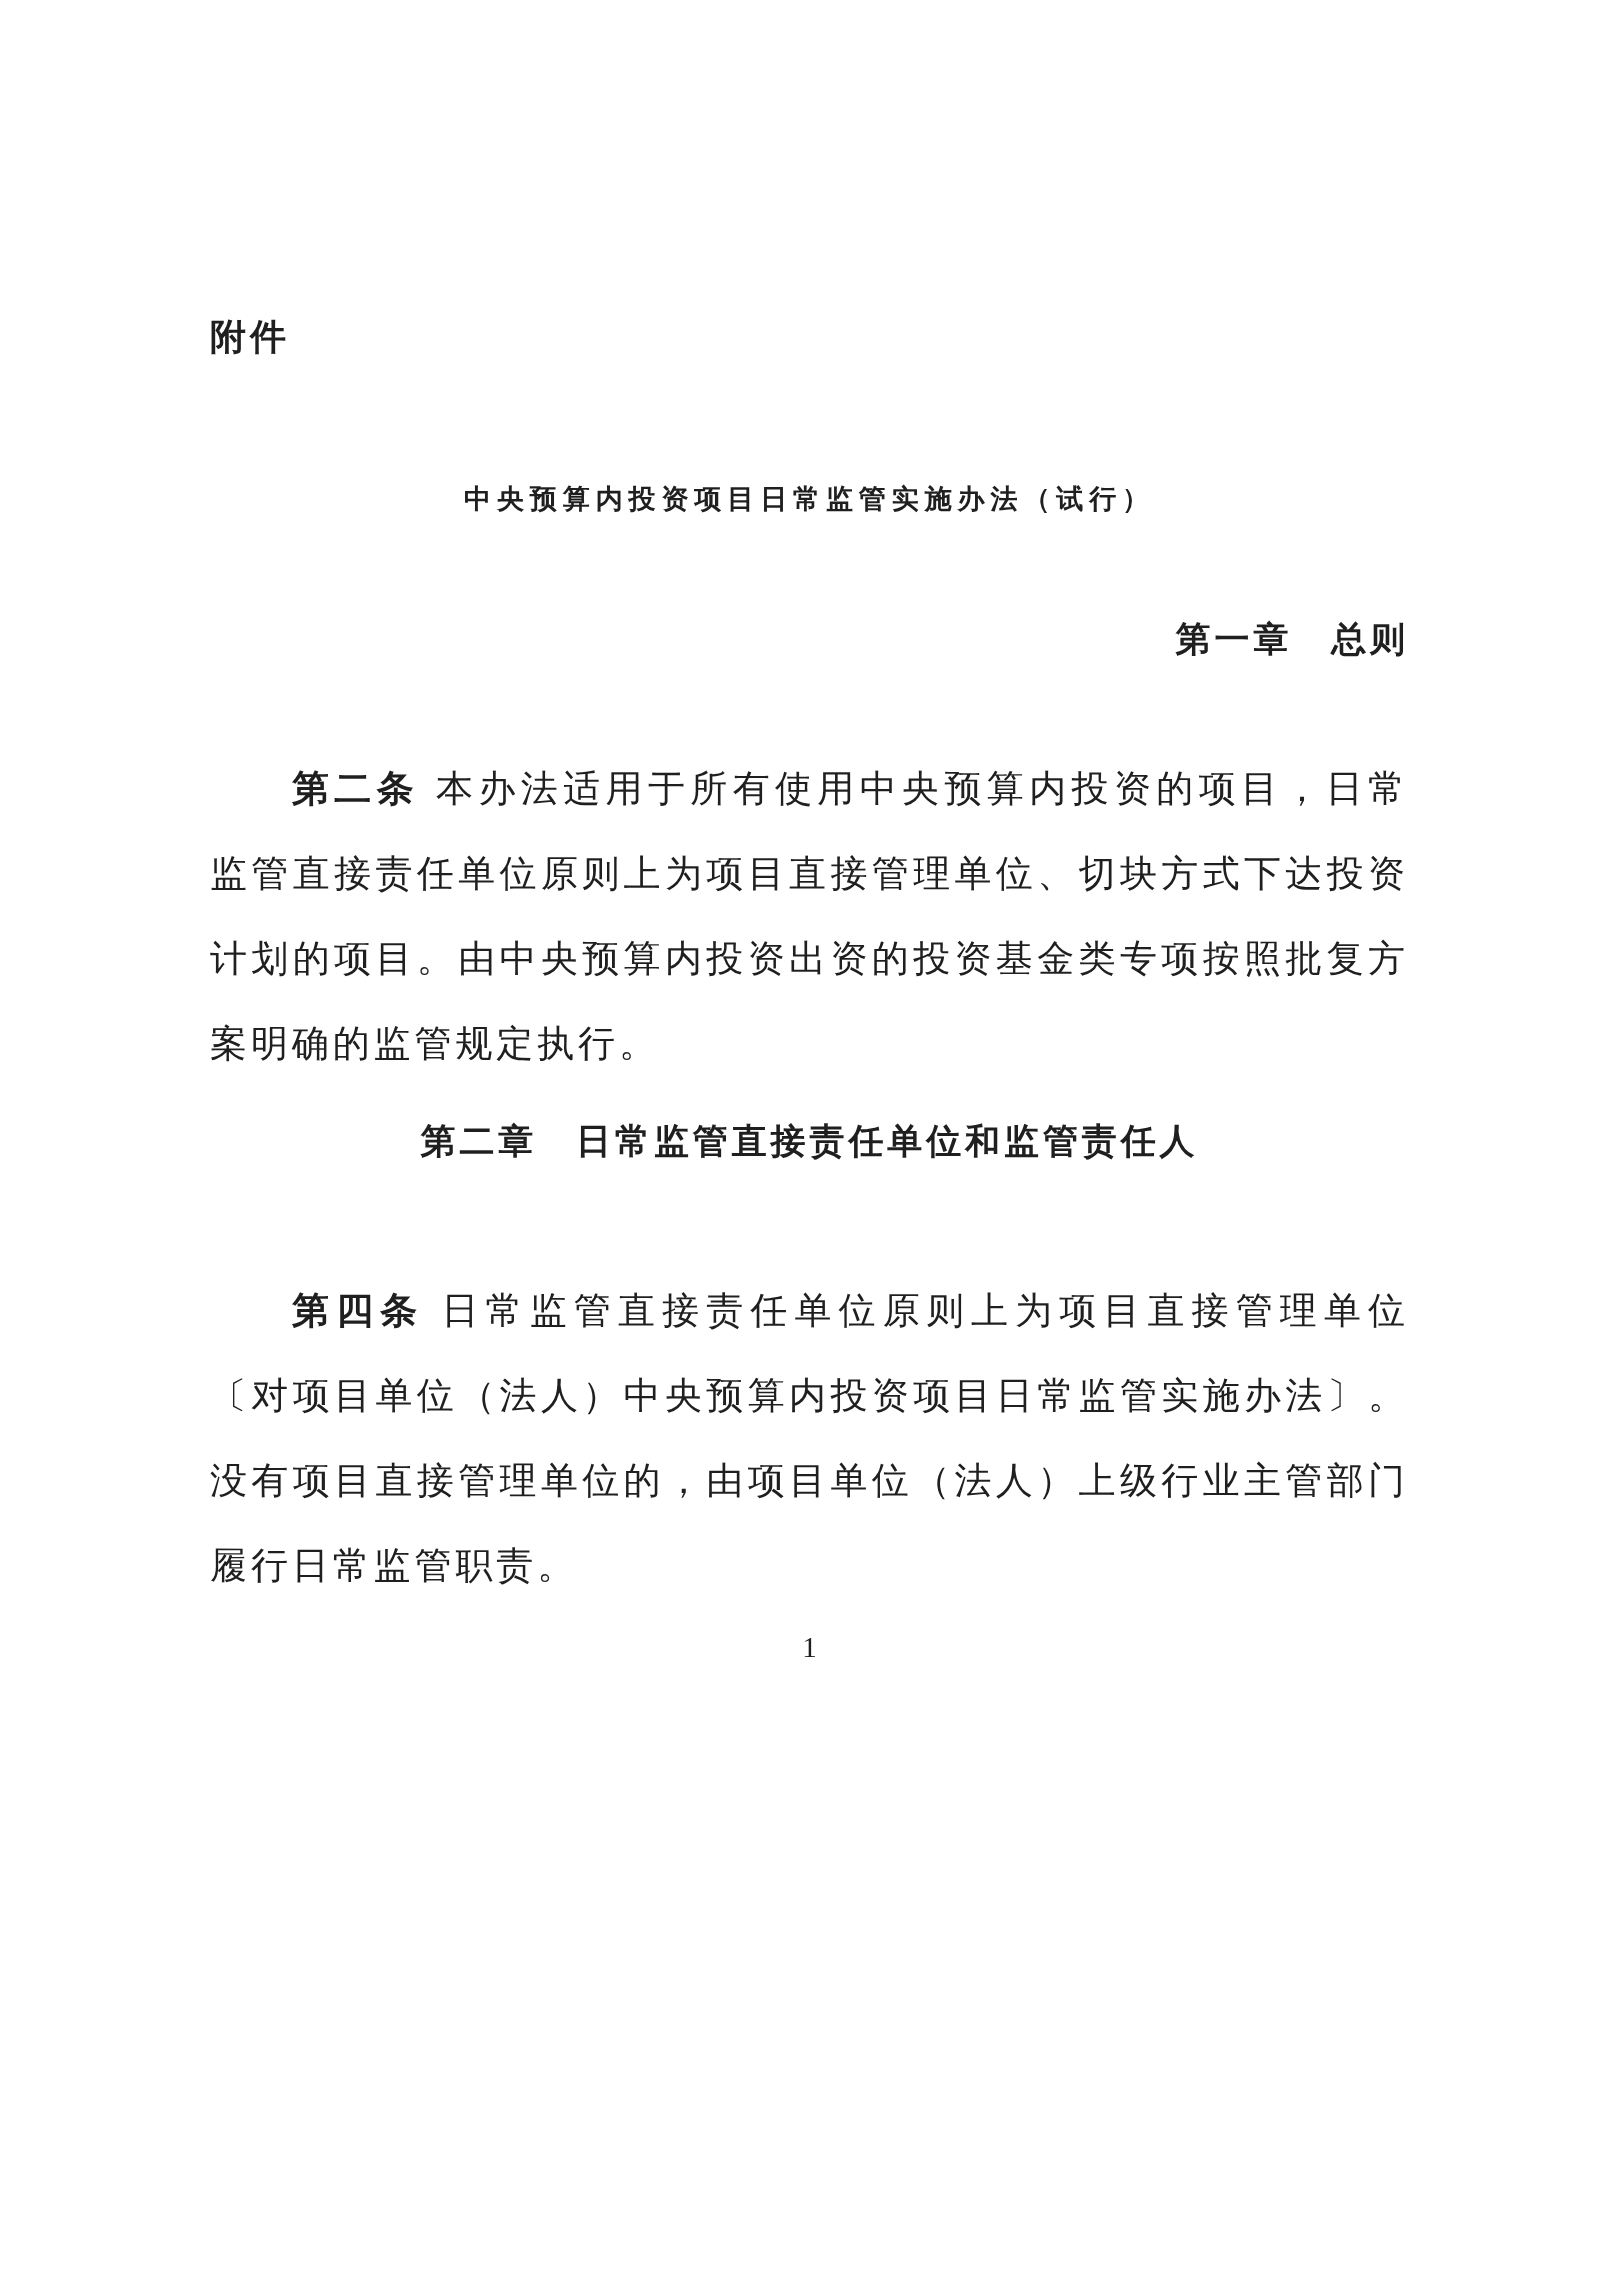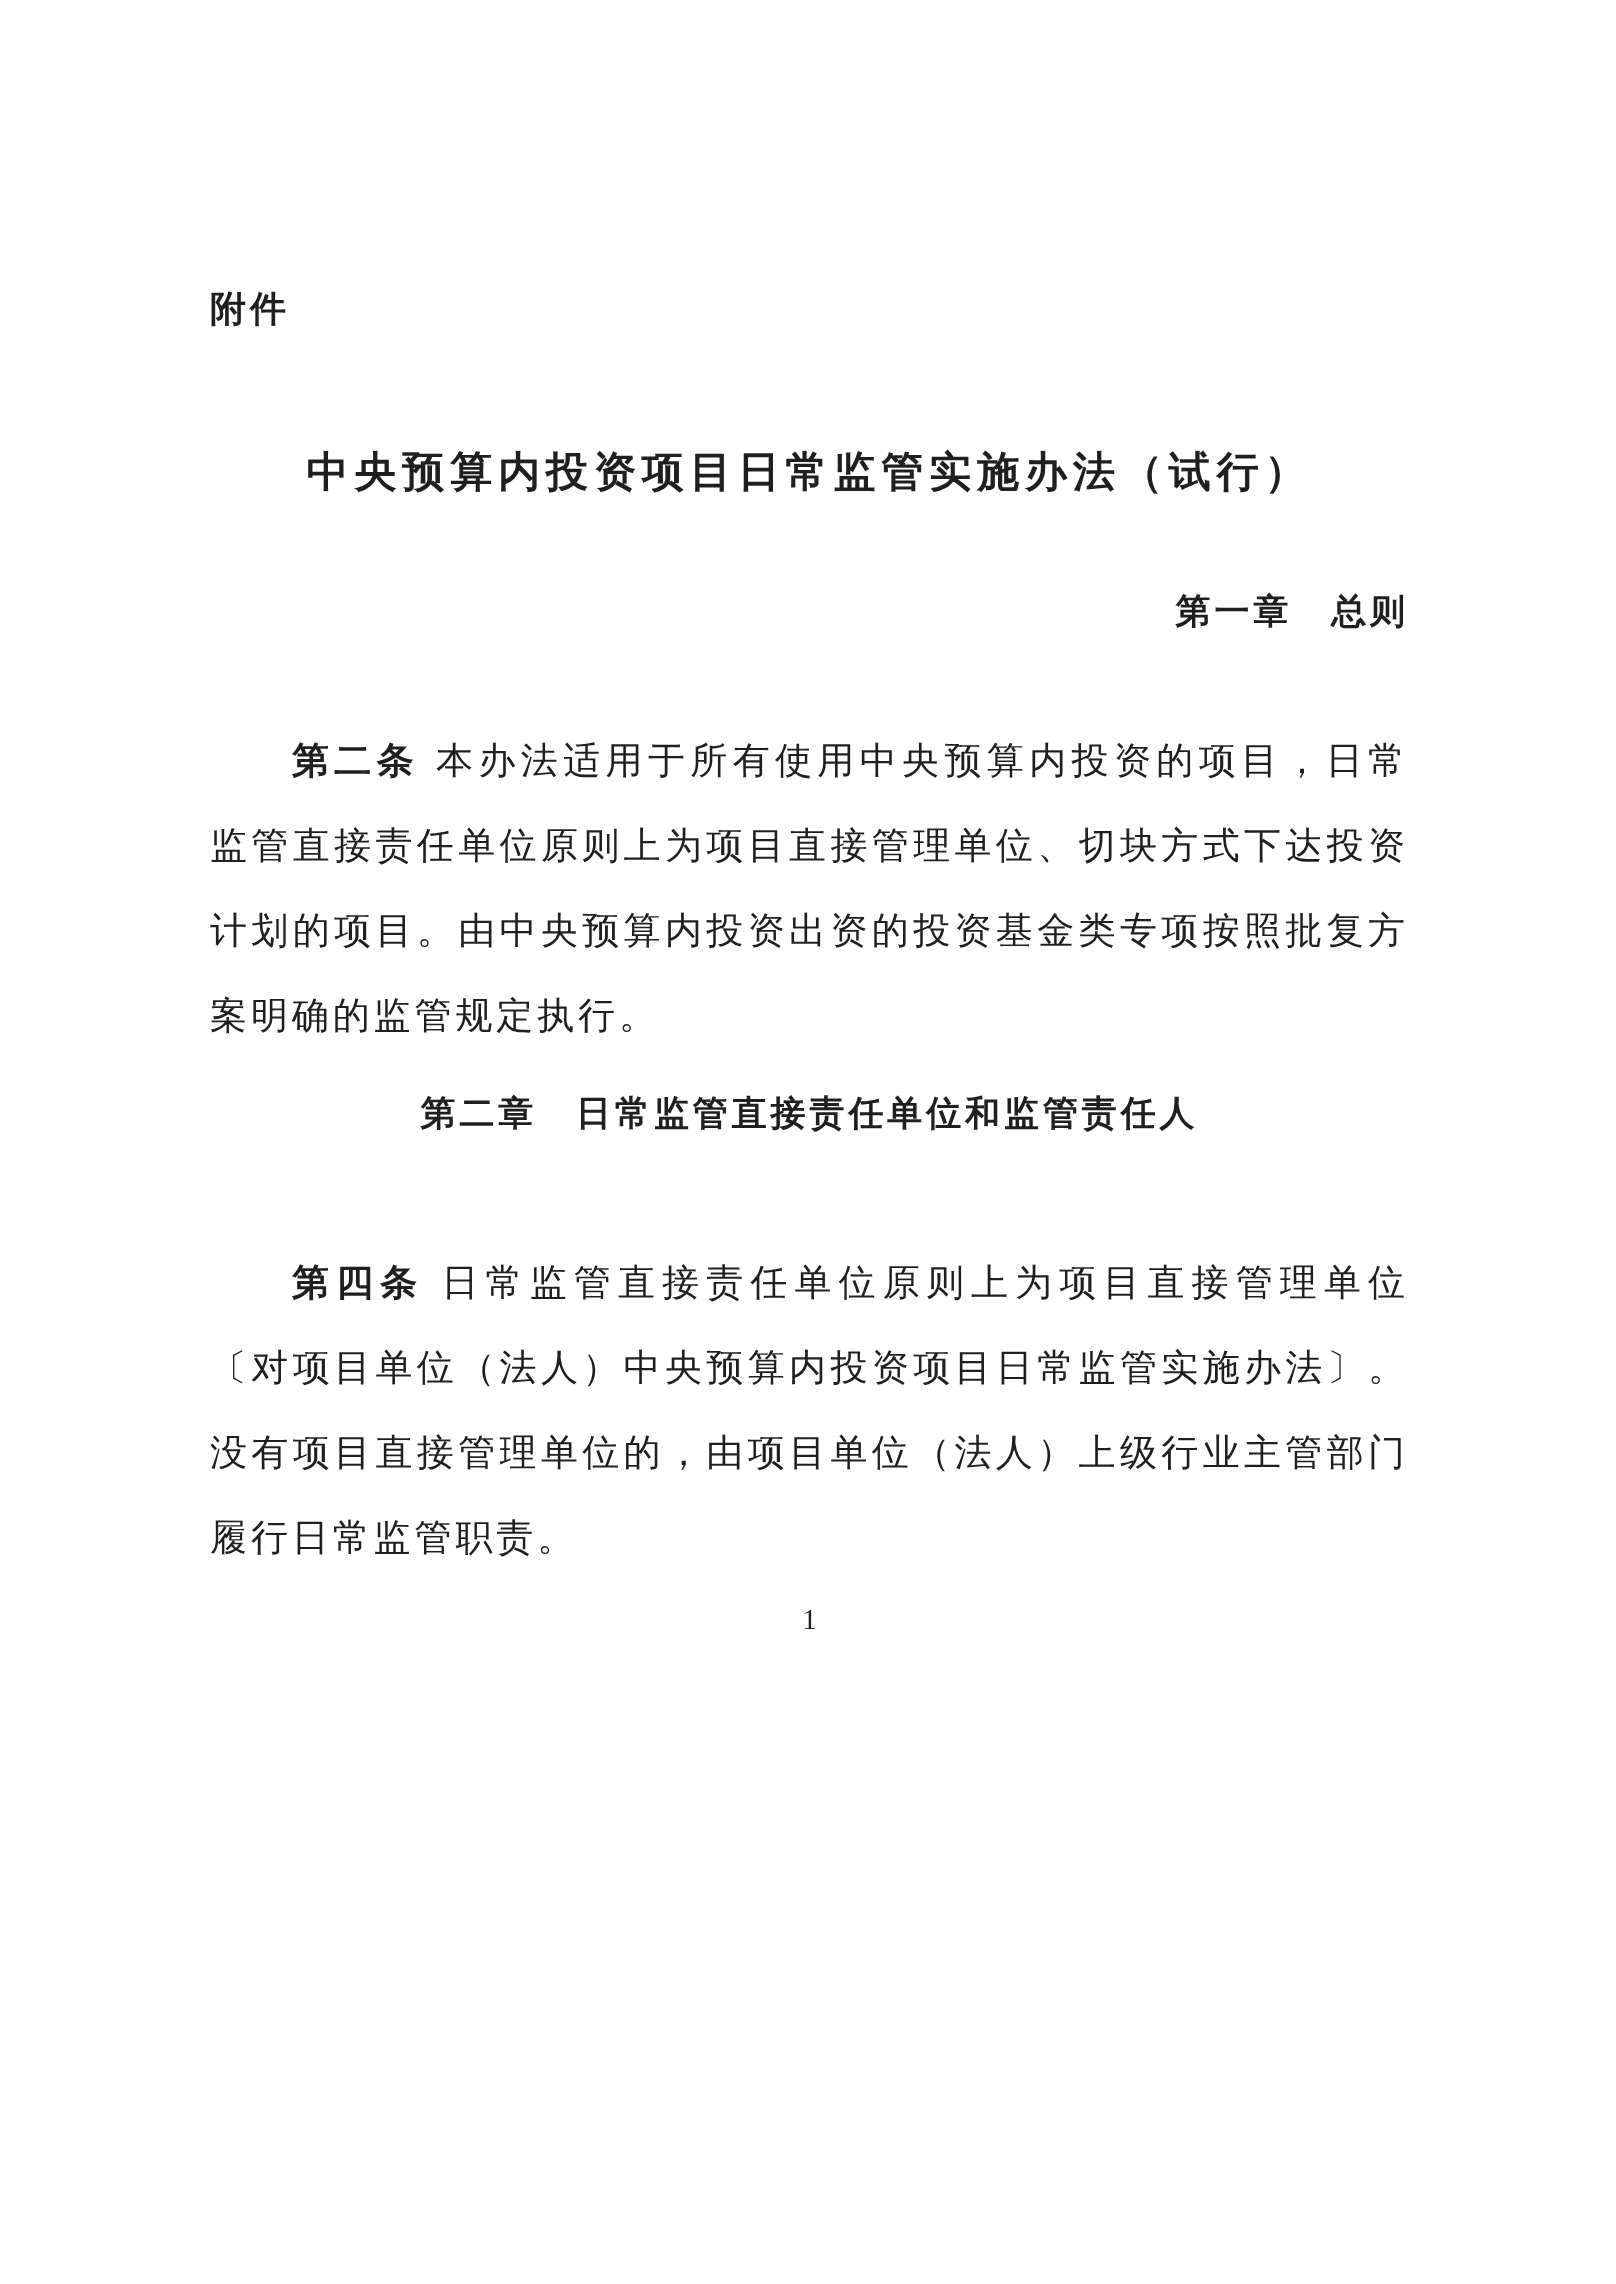--- a/index.html
+++ b/index.html
@@ -18,26 +18,27 @@
     overflow: hidden;
     font-family: "Liberation Serif", serif;
   }
   .attachment {
     font-family: "Liberation Sans", sans-serif;
     font-size: 36px;
     line-height: 46px;
     font-weight: 600;
     letter-spacing: 3.9px;
     text-align: left;
+    margin-top: 28px;
   }
   .doc-title {
     margin: 109px 0 0 0;
     font-family: "Liberation Sans", sans-serif;
     font-weight: 700;
-    font-size: 42px;
+    font-size: 27px;
     line-height: 61px;
     letter-spacing: 5.9px;
     text-align: center;
     white-space: nowrap;
   }
   .chapter-heading {
     margin: 0;
     font-family: "Liberation Sans", sans-serif;
     font-weight: 700;
     font-size: 35px;

